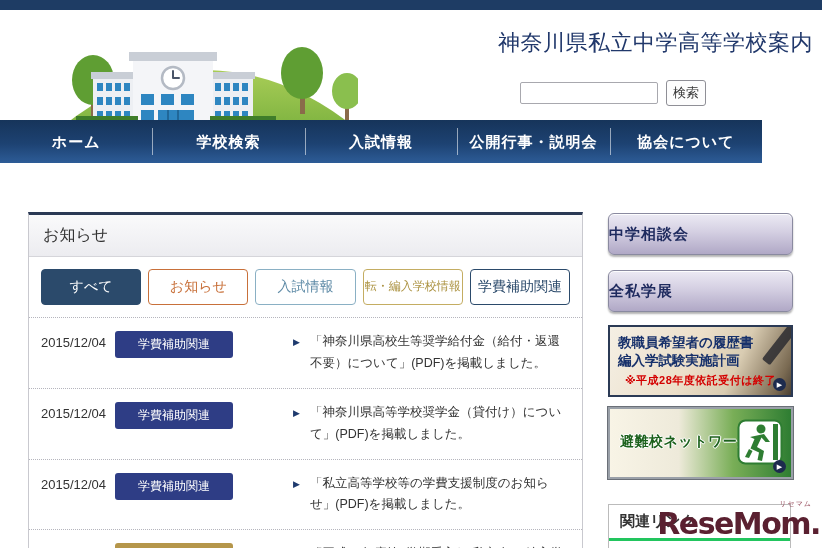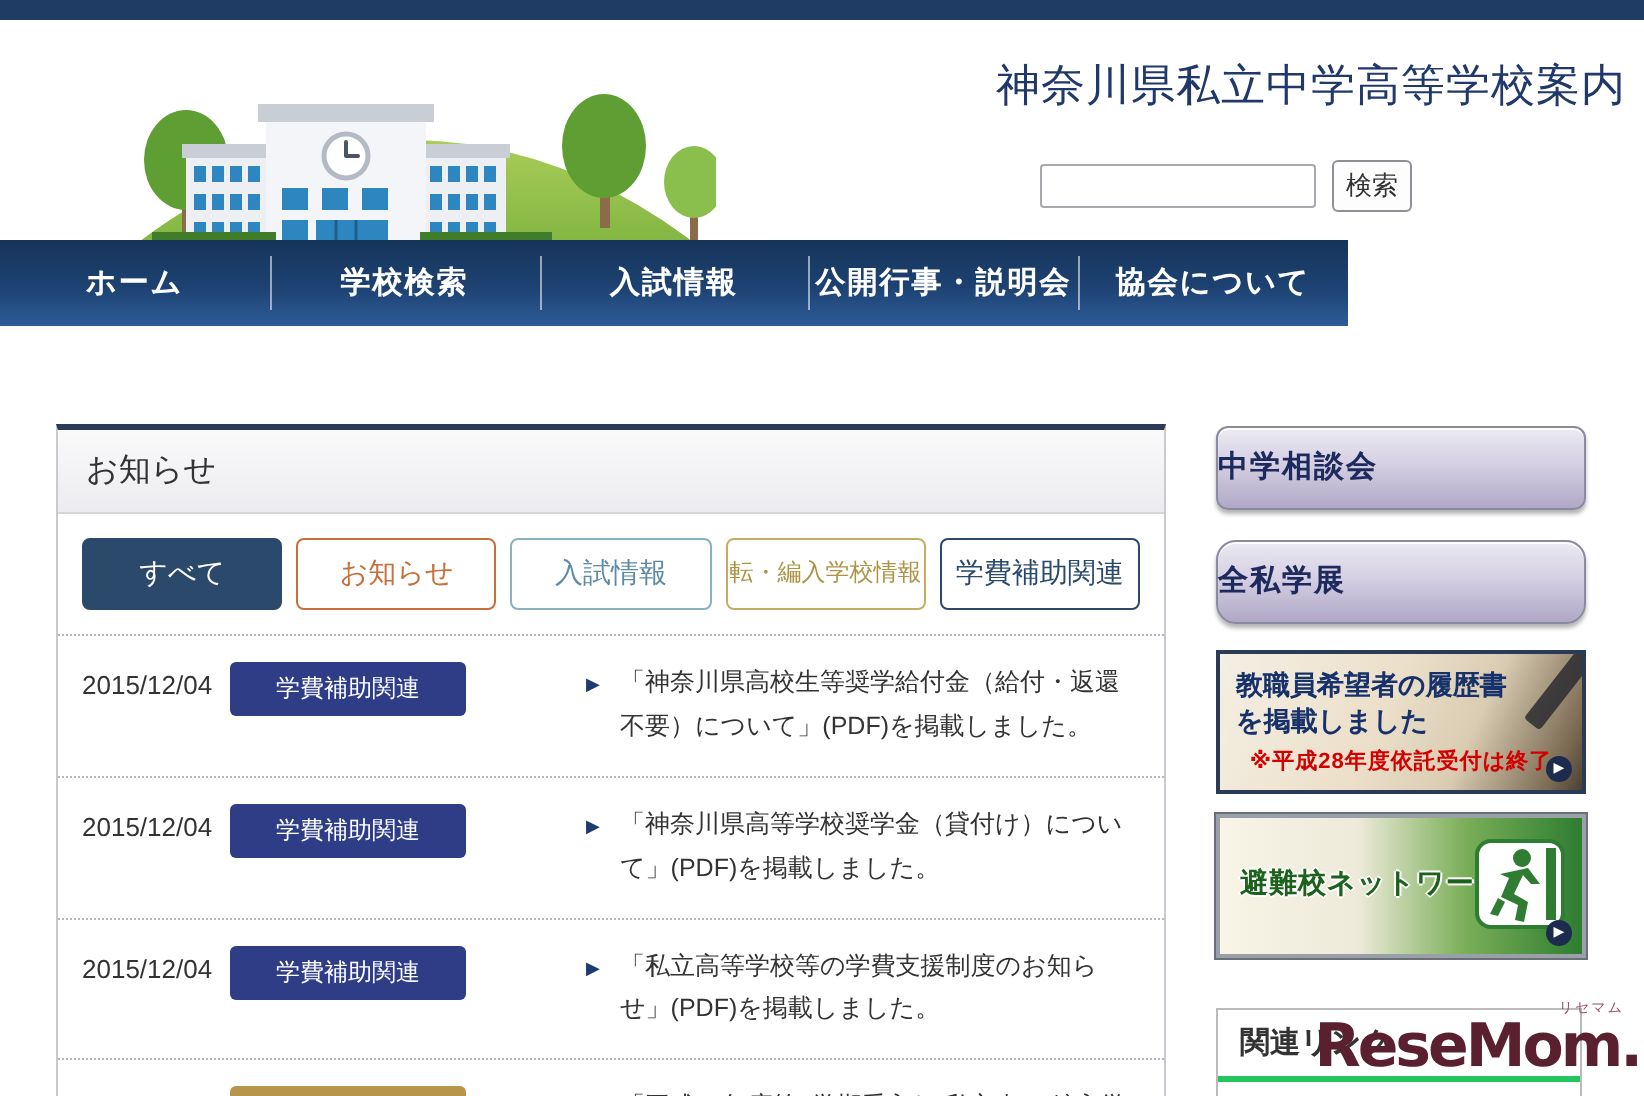--- a/index.html
+++ b/index.html
@@ -14,21 +14,21 @@
   #title-block{left:498px;top:20px;}
   #site-title{font-size:22px;color:#21386b;letter-spacing:0.5px;line-height:1.15;}
   #site-subtitle{font-size:12px;color:#21386b;margin-top:1px;}
   #search-area{left:520px;top:70px;display:flex;align-items:center;}
   #search-input{width:128px;height:18px;border:1px solid #a8a8ae;border-radius:2px;
                 font-size:12px;padding:1px 4px;outline:none;}
   #search-button{margin-left:8px;font-size:13px;color:#333;background:#fdfdfd;
                  border:1px solid #8f8f96;border-radius:3px;padding:3px 6px;cursor:pointer;}
 
   
-  #nav{left:0;top:120px;width:674px;height:43px;
+  #nav{left:0;top:120px;width:762px;height:43px;
        background:linear-gradient(180deg,#16345a 0%,#1d4272 55%,#2d5c97 100%);
        display:flex;align-items:center;padding:0;box-sizing:border-box;}
   .nav-item{flex:1;text-align:center;color:#fff;font-size:15px;font-weight:bold;
             letter-spacing:1px;cursor:pointer;position:relative;line-height:43px;}
   .nav-item + .nav-item::before{content:"";position:absolute;left:0;top:8px;height:27px;
             width:1px;background:rgba(255,255,255,0.55);}
 
   
   #news-box{left:28px;top:212px;width:555px;box-sizing:border-box;background:#fff;
             border:1px solid #c9c9cf;border-top:3px solid #2b3a55;}
@@ -55,21 +55,21 @@
   .bullet{position:absolute;left:0;top:4px;font-size:9px;color:#1e3a6e;}
 
   
   .side-btn{left:608px;width:185px;height:42px;box-sizing:border-box;
             background:linear-gradient(180deg,#eceaf4 0%,#d4cfe2 45%,#b0a8c6 100%);
             border:1px solid #8a8aa0;border-radius:6px;
             box-shadow:0 2px 2px rgba(0,0,0,0.3), inset 0 1px 0 rgba(255,255,255,0.9);
             color:#1e2a5e;font-size:15px;font-weight:bold;text-align:left;
             line-height:40px;cursor:pointer;letter-spacing:1px;}
   #btn-consult{top:213px;}
-  #btn-exhibit{top:270px;border-radius:10px;}
+  #btn-exhibit{top:270px;}
 
   #recruit-banner{left:608px;top:325px;width:185px;height:72px;box-sizing:border-box;
             border:2px solid #2b3a55;cursor:pointer;overflow:hidden;
             background:linear-gradient(115deg,#f4efe4 0%,#ecdfc9 45%,#d9ccb2 68%,#7a6a52 92%,#4a4034 100%);
             padding:7px 8px;position:absolute;}
   #recruit-banner::after{content:"";position:absolute;right:6px;top:-6px;width:10px;height:46px;
             background:#2b2b30;transform:rotate(38deg);border-radius:2px;opacity:0.85;}
   .recruit-line{font-size:13.5px;font-weight:bold;color:#17316b;line-height:1.35;position:relative;z-index:1;}
   .recruit-note{font-size:11px;font-weight:bold;color:#d40000;margin-top:3px;letter-spacing:0.5px;text-align:center;}
 
@@ -235,21 +235,21 @@
       <span>「平成27年度第3学期受入れ 私立 転・編入学試験実施計画」(PDF)を掲載しました。（中学/高校）を掲載しました。</span>
     </div>
   </div>
 </section>
 
 <div id="btn-consult" class="abs side-btn">中学相談会</div>
 <div id="btn-exhibit" class="abs side-btn">全私学展</div>
 
 <div id="recruit-banner">
   <div class="recruit-line">教職員希望者の履歴書</div>
-  <div class="recruit-line">を掲載しました</div>
+  <div class="recruit-line">編入学試験実施計画</div>
   <div class="recruit-note">※平成28年度依託受付は終了</div>
   <span class="circle-arrow">▶</span>
 </div>
 
 <div id="evac-banner">
   <span id="evac-label">避難校ネットワーク</span>
   <span id="exit-icon">
     <svg width="46" height="46" viewBox="0 0 46 46">
       <rect x="1.5" y="1.5" width="43" height="43" rx="7" fill="#ffffff" stroke="#2e7d32" stroke-width="2"></rect>
       <rect x="36" y="5" width="5" height="36" fill="#2e7d32"></rect>

